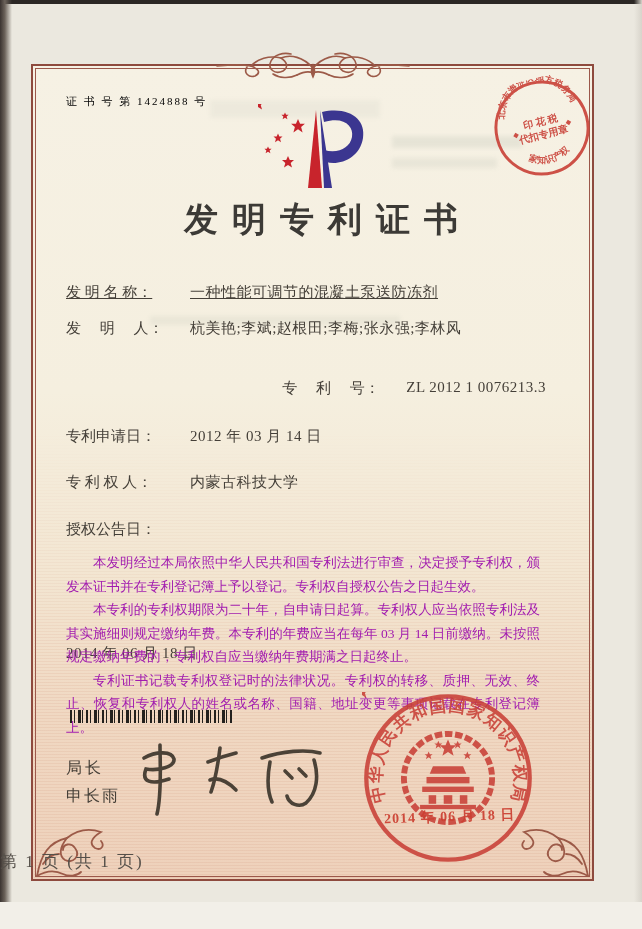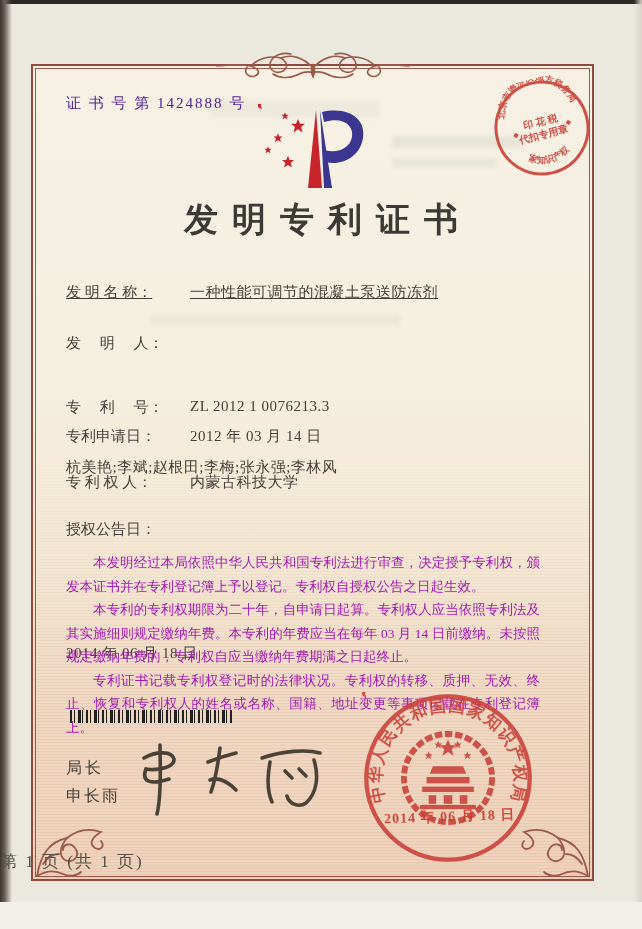--- a/index.html
+++ b/index.html
@@ -26,27 +26,27 @@
   .cert-frame::before{content:"";position:absolute;inset:2px;border:1px solid #9b574a;pointer-events:none;}
   .stripes{left:34px;top:430px;width:557px;height:448px;pointer-events:none;
     background:repeating-linear-gradient(0deg,rgba(196,116,88,0.10) 0 1px,rgba(0,0,0,0) 1px 3px);
     -webkit-mask-image:linear-gradient(180deg,transparent 0%,#000 55%);
     mask-image:linear-gradient(180deg,transparent 0%,#000 55%);}
 
   
   .ghost{background:#8e9b8e;filter:blur(2px);pointer-events:none;}
 
   
-  .cert-number{left:66px;top:94px;font-size:15px;letter-spacing:2px;color:#4c1d95;}
+  .cert-number{left:66px;top:94px;font-size:11px;letter-spacing:2px;color:#000000;}
   .cert-title{left:0;top:197px;width:642px;text-align:center;
     font-size:34px;font-weight:bold;color:#3c3a36;letter-spacing:14px;text-indent:14px;}
   .field-row{left:66px;width:480px;display:flex;font-size:15px;color:#443f38;}
   .field-label{flex:0 0 124px;white-space:pre;}
   .field-value{white-space:pre;letter-spacing:0.5px;}
-  .row-0{top:283px;text-decoration:underline;} .row-1{top:334px;flex-direction:column;} .row-2{top:398px;}
+  .row-0{top:283px;text-decoration:underline;} .row-1{top:319px;} .row-2{top:379px;justify-content:flex-end;}
   .row-3{top:427px;} .row-4{top:473px;} .row-5{top:520px;flex-direction:column;}
 
   .body-text{left:66px;top:551px;width:474px;font-size:13.5px;line-height:23.5px;
     color:#a21caf;text-align:justify;}
   .body-text p{margin:0;text-indent:2em;}
 
   .barcode{left:70px;top:710px;width:163px;height:13px;
     background:repeating-linear-gradient(90deg,
       #23211e 0 2px,transparent 2px 4px,#23211e 4px 5px,transparent 5px 8px,
       #23211e 8px 11px,transparent 11px 12px,#23211e 12px 13px,transparent 13px 16px);}

